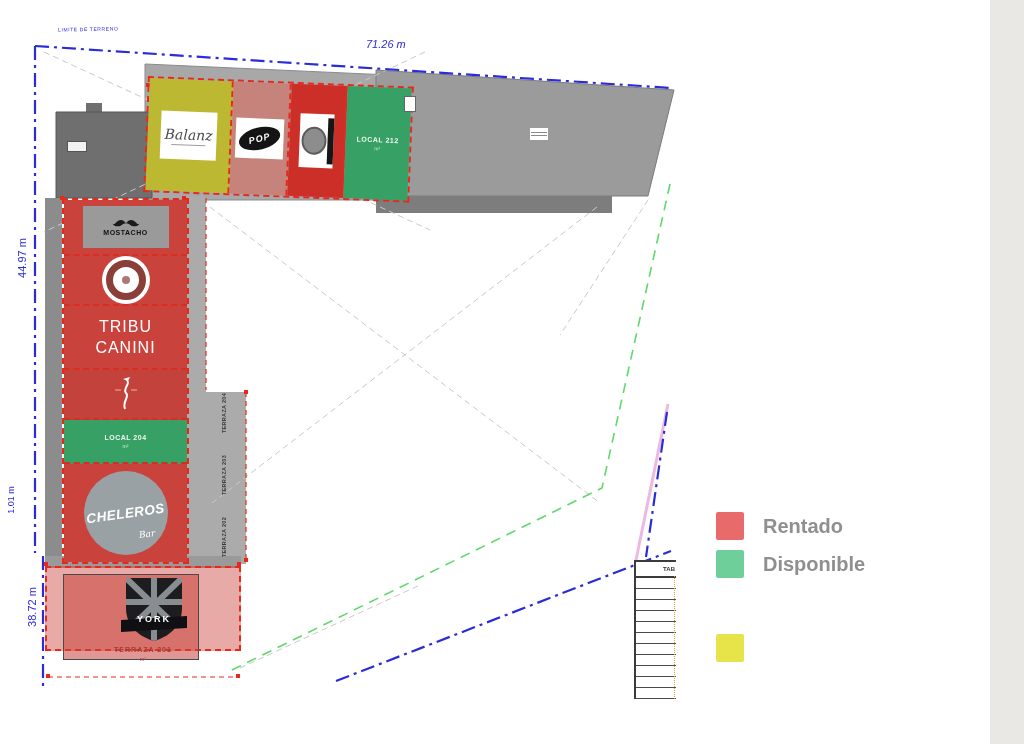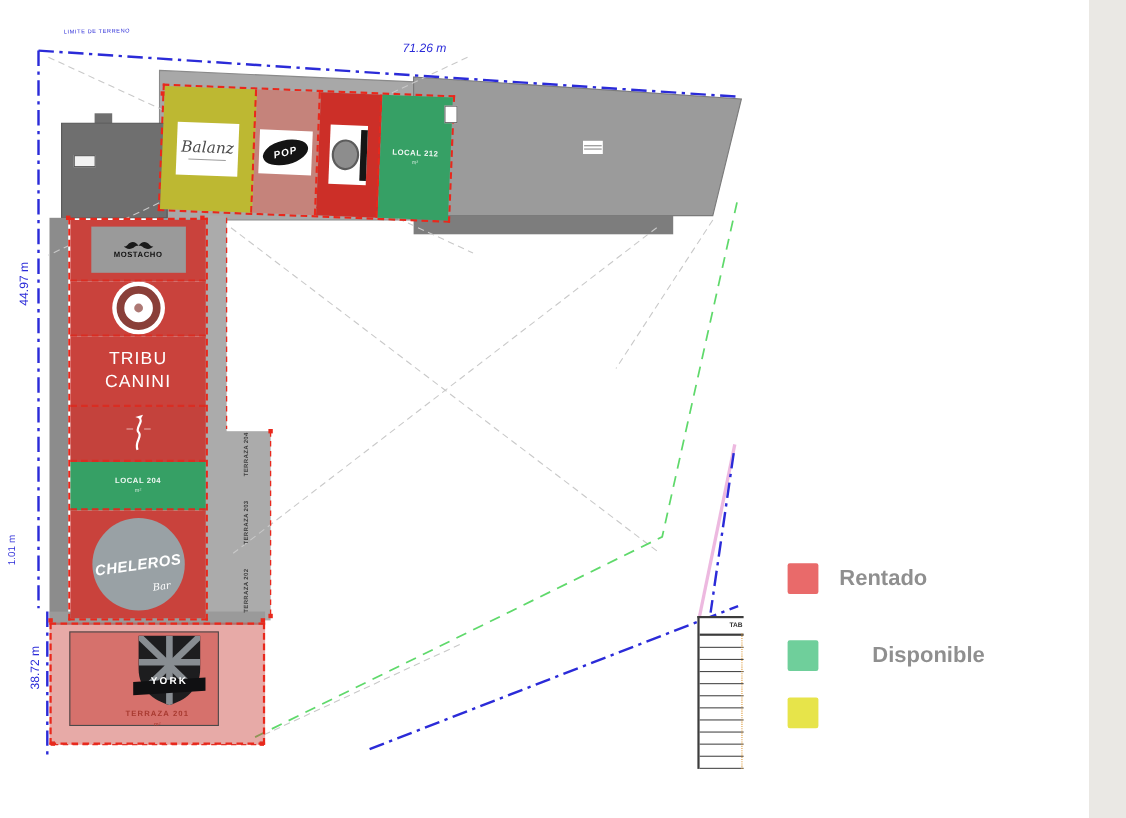--- a/index.html
+++ b/index.html
@@ -41,21 +41,21 @@
   .mostacho-text{font-size:7px;font-weight:bold;color:#111;letter-spacing:.5px;margin-top:1px;}
   .donut{width:48px;height:48px;border-radius:50%;background:#fff;display:flex;align-items:center;justify-content:center;}
   .donut-ring{width:26px;height:26px;border-radius:50%;border:7px solid #8a3f39;background:#fff;display:flex;align-items:center;justify-content:center;}
   .donut-dot{width:8px;height:8px;border-radius:50%;background:rgba(138,63,57,.7);}
   .tribu-line{color:#fff;font-size:16px;letter-spacing:1px;text-align:center;line-height:21px;}
   .cheleros-circle{width:84px;height:84px;border-radius:50%;background:#99a1a5;display:flex;align-items:center;justify-content:center;position:relative;}
   .cheleros-text{color:#fff;font-weight:bold;font-style:italic;font-size:13.5px;letter-spacing:.5px;transform:rotate(-8deg);}
   .cheleros-bar{position:absolute;right:12px;bottom:16px;color:#fff;font-family:"DejaVu Serif",serif;font-style:italic;font-size:9px;transform:rotate(-8deg);}
 
   
-  .terrace{position:absolute;left:45px;top:566px;width:196px;height:111px;z-index:2;border:2px dashed #e9281c;box-sizing:border-box;}
+  .terrace{position:absolute;left:45px;top:566px;width:196px;height:85px;z-index:2;border:2px dashed #e9281c;box-sizing:border-box;}
   .terrace-inner{position:absolute;left:16px;top:6px;width:134px;height:84px;border:1px solid #4a4a4a;}
   .york-shield{position:absolute;left:74px;top:6px;z-index:2;}
   .york-text{position:absolute;left:74px;top:46px;width:66px;text-align:center;color:#fff;font-size:9px;font-weight:bold;letter-spacing:2px;z-index:3;}
   .terrace-label{position:absolute;left:0;top:78px;width:100%;text-align:center;color:#a83a30;font-size:7px;font-weight:bold;letter-spacing:1px;}
   .terrace-area{position:absolute;left:0;top:88px;width:100%;text-align:center;color:#a83a30;font-size:5px;}
 
   
   .dim{position:absolute;color:#2b2bd8;font-size:11px;z-index:3;white-space:nowrap;}
   .dim-v{transform:rotate(-90deg);transform-origin:center;}
   .limite{position:absolute;left:58px;top:26px;color:#2b2bd8;font-size:5px;letter-spacing:.6px;transform:rotate(-1deg);z-index:3;}
@@ -260,21 +260,21 @@
     <div class="at-row"></div>
     <div class="at-row"></div>
     <div class="at-orange"></div>
   </div>
 
   <div class="legend">
     <div class="legend-row" style="top:0px;">
       <div class="legend-swatch" style="background:#e96a6a"></div>
       <span class="legend-label">Rentado</span>
     </div>
-    <div class="legend-row" style="top:70px;gap:30px;">
+    <div class="legend-row" style="top:38px;">
       <div class="legend-swatch" style="background:#6fcf9b"></div>
       <span class="legend-label">Disponible</span>
     </div>
     <div class="legend-row" style="top:122px;">
       <div class="legend-swatch" style="background:#e7e44a"></div>
     </div>
   </div>
 
 </div>
 

